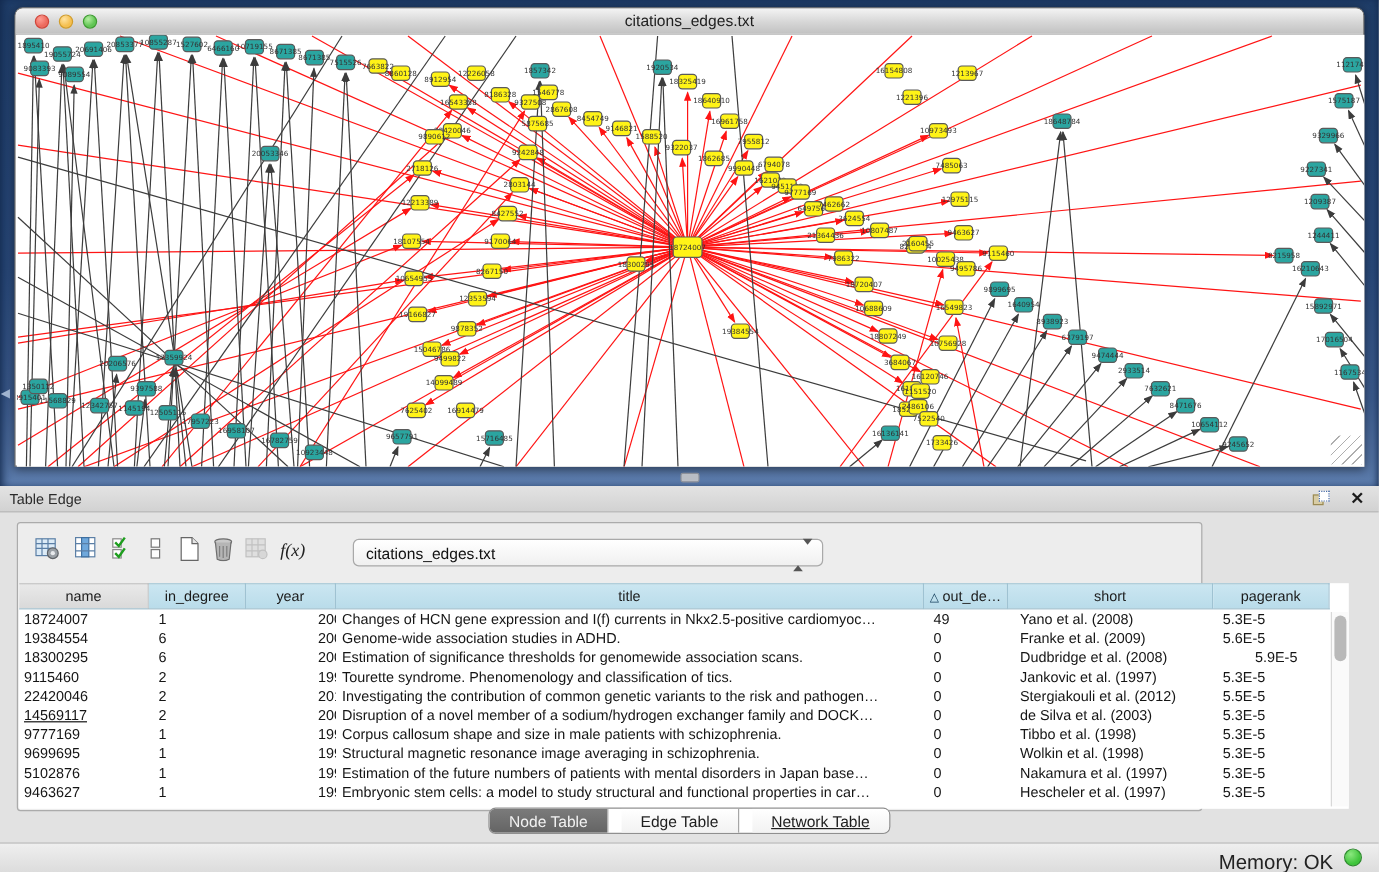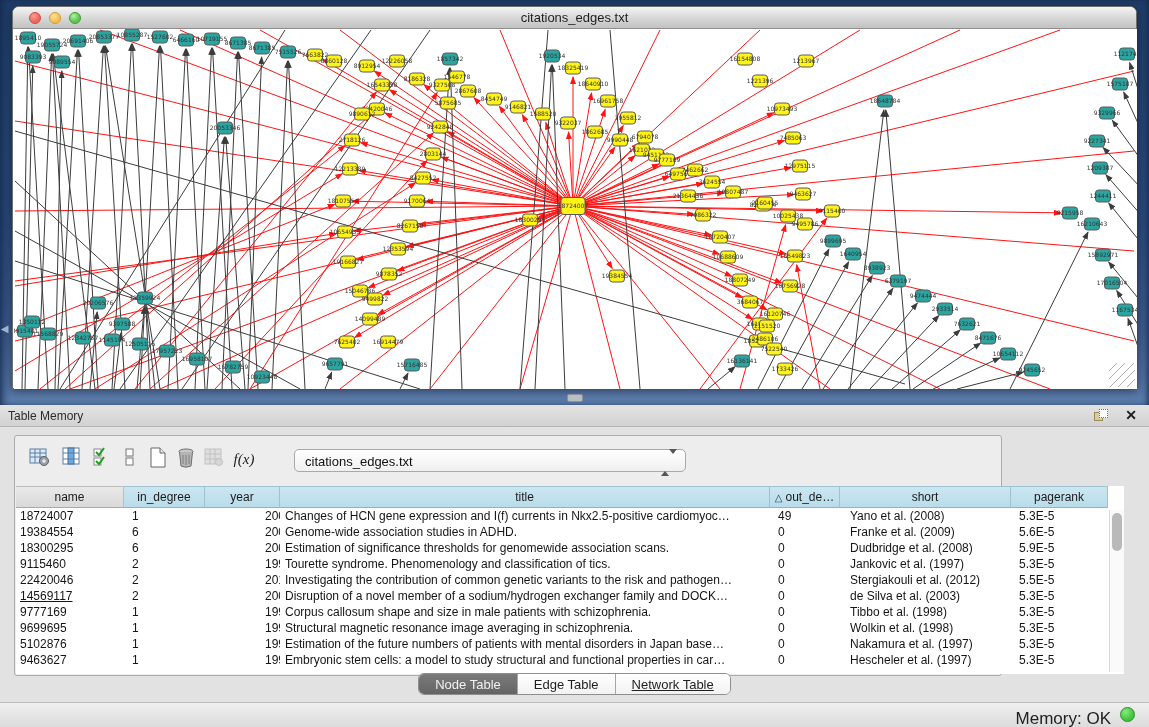--- a/index.html
+++ b/index.html
@@ -69,21 +69,21 @@
   #gbody { position:absolute; left:0; top:22px; width:1092px; height:164px; overflow:hidden; background:#FFF; }
   .grow { display:flex; height:16px; }
   .gcell { font-size:12px; color:#151515; white-space:nowrap; overflow:hidden;
            height:16px; line-height:16px; }
   #vscroll { position:absolute; left:1093px; top:24px; width:15px; height:162px;
              background:#FAFAFA; border-left:1px solid #D8D8D8; }
   #vthumb { position:absolute; left:2px; top:3px; width:10px; height:38px; background:#B9B9B9; border-radius:5px; }
 
   
   #tabs { position:absolute; left:0; top:268px; width:1149px; height:24px; text-align:center; }
-  #seg { display:inline-flex; height:22px; border:1px solid #8F8F8F; border-radius:6px; overflow:hidden; background:#FFF; }
+  #seg { display:inline-flex; height:22px; border:1px solid #8F8F8F; border-radius:6px; overflow:hidden; background:#FFF;gap:11px; }
   .seg-item { font-size:13px; line-height:21px; padding:0 16px; color:#1E1E1E; background:linear-gradient(180deg,#FFFFFF,#F2F2F2); border-right:1px solid #A6A6A6; }
   .seg-item:last-child { border-right:none;text-decoration:underline; }
   .seg-item.sel { background:linear-gradient(180deg,#7B7B7B,#646464); color:#F2F2F2; }
 
   
   #statusbar { position:absolute; left:0; top:297px; width:1149px; height:25px;
                background:linear-gradient(180deg,#EFEFEF,#DCDCDC); border-top:1px solid #BDBDBD; }
   #mem-label { position:absolute; right:38px; top:6px; font-size:17px; color:#222; }
   #mem-dot { position:absolute; right:14px; top:4px; width:15px; height:15px; border-radius:50%;
              background:radial-gradient(circle at 35% 30%,#8BE87F,#3FC43B 65%); border:1px solid #2E8B2E; }
@@ -544,21 +544,21 @@
         </svg>
         <div id="resize-grip"></div>
       </div>
     </div>
     <div id="west-handle">◀</div>
     <div id="split-handle"></div>
   </div>
 
   <div id="tablepanel">
     <div id="tp-titlebar">
-      <span id="tp-title">Table Memory</span>
+      <span id="tp-title">Table Edge</span>
       <span id="tp-float">
           <span class="sq1"></span>
           <span class="sq2"></span>
         </span>
       <span id="tp-close">✕</span>
     </div>
 
     <div id="tp-box">
       <div id="toolbar">
         <div class="tbtn" style="left:4px">
@@ -648,21 +648,21 @@
               <div class="gcell" style="width: 171px; padding-left: 10px;">Franke et al. (2009)</div>
               <div class="gcell" style="width: 97px; padding-left: 8px;">5.6E-5</div>
             </div>
             <div class="grow">
               <div class="gcell" style="width: 108px; padding-left: 4px;">18300295</div>
               <div class="gcell" style="width: 81px; padding-left: 8px;">6</div>
               <div class="gcell" style="width: 75px; padding-left: 60px;">2008</div>
               <div class="gcell" style="width: 490px; padding-left: 5px;">Estimation of significance thresholds for genomewide association scans.</div>
               <div class="gcell" style="width: 70px; padding-left: 8px;">0</div>
               <div class="gcell" style="width: 171px; padding-left: 10px;">Dudbridge et al. (2008)</div>
-              <div class="gcell" style="width: 97px; padding-left: 8px;">5.9E-5</div>
+              <div class="gcell" style="width: 97px; padding-left: 8px; text-align: center;">5.9E-5</div>
             </div>
             <div class="grow">
               <div class="gcell" style="width: 108px; padding-left: 4px;">9115460</div>
               <div class="gcell" style="width: 81px; padding-left: 8px;">2</div>
               <div class="gcell" style="width: 75px; padding-left: 60px;">1997</div>
               <div class="gcell" style="width: 490px; padding-left: 5px;">Tourette syndrome. Phenomenology and classification of tics.</div>
               <div class="gcell" style="width: 70px; padding-left: 8px;">0</div>
               <div class="gcell" style="width: 171px; padding-left: 10px;">Jankovic et al. (1997)</div>
               <div class="gcell" style="width: 97px; padding-left: 8px;">5.3E-5</div>
             </div>

